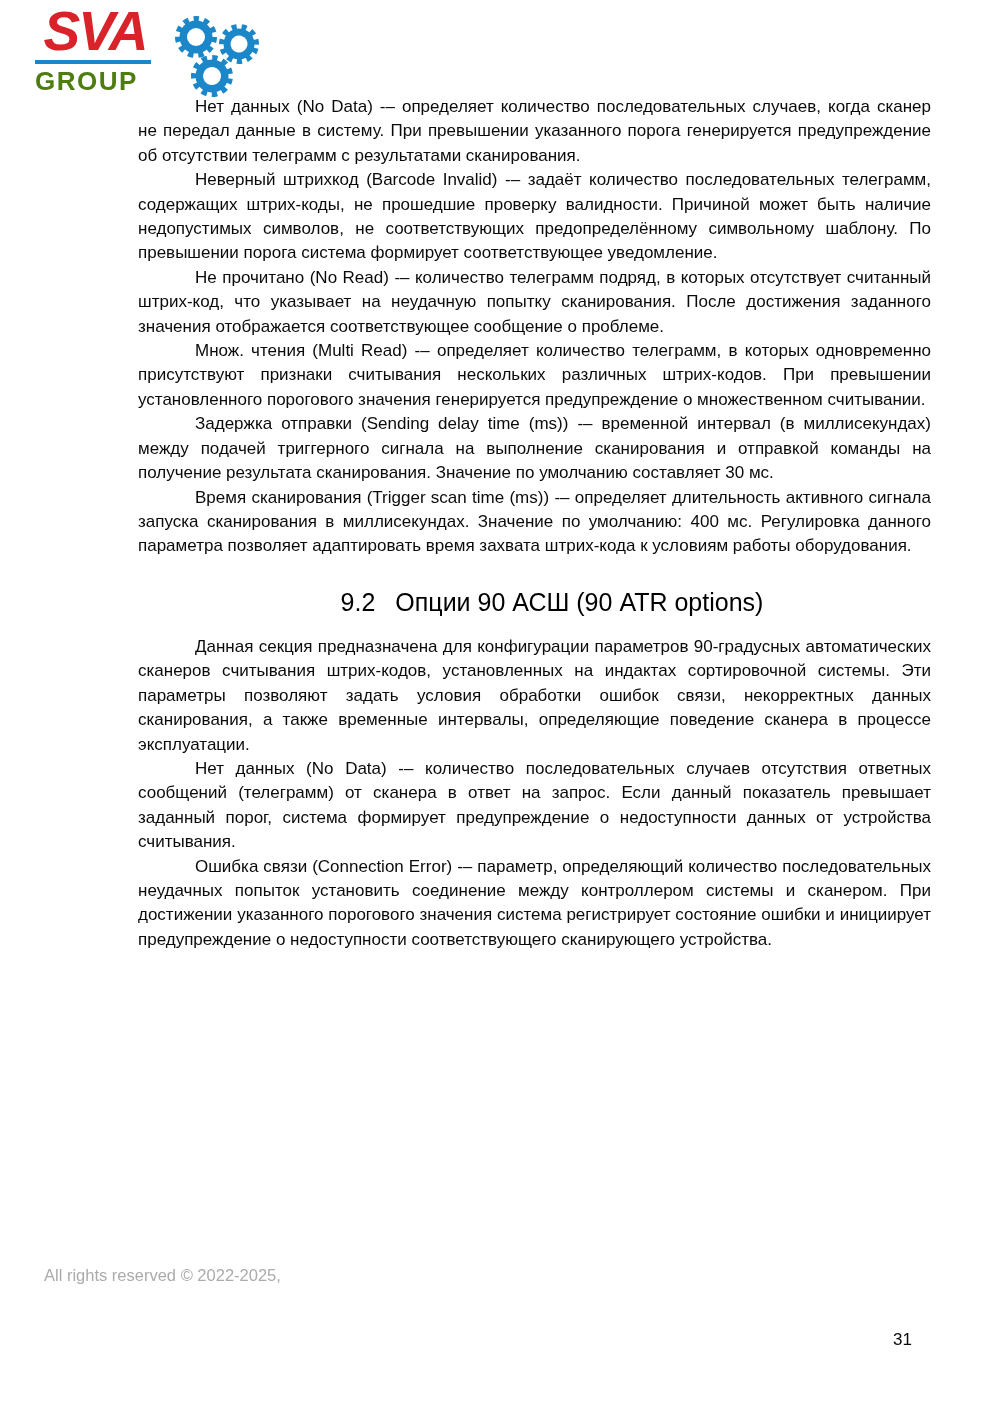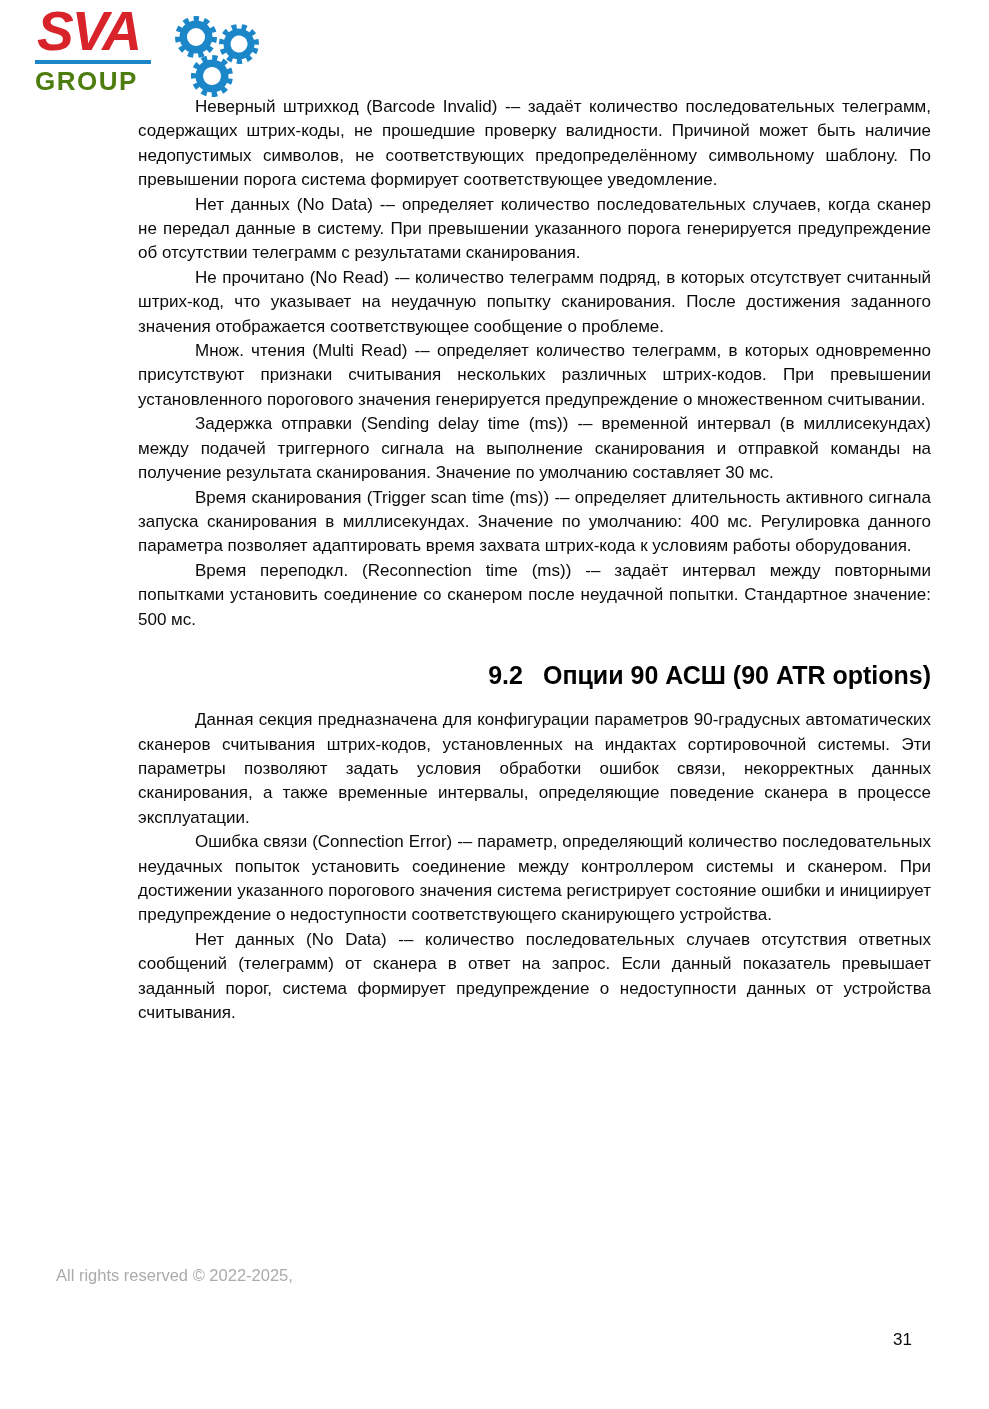--- a/index.html
+++ b/index.html
@@ -27,20 +27,21 @@
   }
   .logo-text { width: 118px; }
   .logo-sva {
     font-size: 55px;
     font-weight: bold;
     font-style: italic;
     color: #d8232a;
     line-height: 0.86;
     letter-spacing: -2px;
     padding-left: 2px;
+    text-align: center;
   }
   .logo-rule {
     height: 4px;
     background: #1b87c9;
     margin: 5px 0 2px 0;
     width: 116px;
   }
   .logo-group {
     font-size: 26px;
     font-weight: bold;
@@ -58,31 +59,31 @@
     line-height: 24.4px;
     color: #0a0a0a;
     text-align: justify;
   }
   .para {
     text-indent: 57px;
     margin: 0;
   }
   .heading {
     font-size: 25px;
-    font-weight: bold;
+    font-weight: normal;
     color: #000;
     margin: 28px 0 17px 35px;
     line-height: 1.25;
-    text-align: right;
+    text-align: center;
   }
   .heading .h-num { margin-right: 20px; }
   
   .footer {
     position: absolute;
-    left: 56px;
+    left: 44px;
     top: 1263px;
     width: 910px;
     color: #ababab;
     font-size: 16.5px;
     line-height: 25.5px;
     text-align: left;
   }
   .page-number {
     position: absolute;
     top: 1330px;
@@ -115,35 +116,34 @@
       </g>
       <g transform="translate(47,66) rotate(8)">
         <circle r="16" fill="none" stroke="#1b87c9" stroke-width="10" stroke-dasharray="4.7 4.4"></circle>
         <circle r="16.5" fill="#1b87c9"></circle>
         <circle r="9" fill="#ffffff"></circle>
       </g>
     </svg>
   </header>
 
   <main class="doc-body">
+    <p class="para">Нет данных (No Data) -– определяет количество последовательных случаев, когда сканер не передал данные в систему. При превышении указанного порога генерируется предупреждение об отсутствии телеграмм с результатами сканирования.</p>
     <p class="para">Неверный штрихкод (Barcode Invalid) -– задаёт количество последовательных телеграмм, содержащих штрих-коды, не прошедшие проверку валидности. Причиной может быть наличие недопустимых символов, не соответствующих предопределённому символьному шаблону. По превышении порога система формирует соответствующее уведомление.</p>
-    <p class="para">Нет данных (No Data) -– определяет количество последовательных случаев, когда сканер не передал данные в систему. При превышении указанного порога генерируется предупреждение об отсутствии телеграмм с результатами сканирования.</p>
     <p class="para">Не прочитано (No Read) -– количество телеграмм подряд, в которых отсутствует считанный штрих-код, что указывает на неудачную попытку сканирования. После достижения заданного значения отображается соответствующее сообщение о проблеме.</p>
     <p class="para">Множ. чтения (Multi Read) -– определяет количество телеграмм, в которых одновременно присутствуют признаки считывания нескольких различных штрих-кодов. При превышении установленного порогового значения генерируется предупреждение о множественном считывании.</p>
     <p class="para">Задержка отправки (Sending delay time (ms)) -– временной интервал (в миллисекундах) между подачей триггерного сигнала на выполнение сканирования и отправкой команды на получение результата сканирования. Значение по умолчанию составляет 30 мс.</p>
     <p class="para">Время сканирования (Trigger scan time (ms)) -– определяет длительность активного сигнала запуска сканирования в миллисекундах. Значение по умолчанию: 400 мс. Регулировка данного параметра позволяет адаптировать время захвата штрих-кода к условиям работы оборудования.</p>
-    <p class="para">Время переподкл. (Reconnection time (ms)) -– задаёт интервал между повторными попытками установить соединение со сканером после неудачной попытки. Стандартное значение: 500 мс.</p>
 
     <h2 class="heading">
       <span class="h-num">9.2</span><span class="h-title">Опции 90 АСШ (90 ATR options)</span>
     </h2>
 
     <p class="para">Данная секция предназначена для конфигурации параметров 90-градусных автоматических сканеров считывания штрих-кодов, установленных на индактах сортировочной системы. Эти параметры позволяют задать условия обработки ошибок связи, некорректных данных сканирования, а также временные интервалы, определяющие поведение сканера в процессе эксплуатации.</p>
+    <p class="para">Нет данных (No Data) -– количество последовательных случаев отсутствия ответных сообщений (телеграмм) от сканера в ответ на запрос. Если данный показатель превышает заданный порог, система формирует предупреждение о недоступности данных от устройства считывания.</p>
     <p class="para">Ошибка связи (Connection Error) -– параметр, определяющий количество последовательных неудачных попыток установить соединение между контроллером системы и сканером. При достижении указанного порогового значения система регистрирует состояние ошибки и инициирует предупреждение о недоступности соответствующего сканирующего устройства.</p>
-    <p class="para">Нет данных (No Data) -– количество последовательных случаев отсутствия ответных сообщений (телеграмм) от сканера в ответ на запрос. Если данный показатель превышает заданный порог, система формирует предупреждение о недоступности данных от устройства считывания.</p>
   </main>
 
   <footer class="footer">
     <div>All rights reserved © 2022-2025,</div>
   </footer>
 
   <div class="page-number">31</div>
 
 </div>
 

